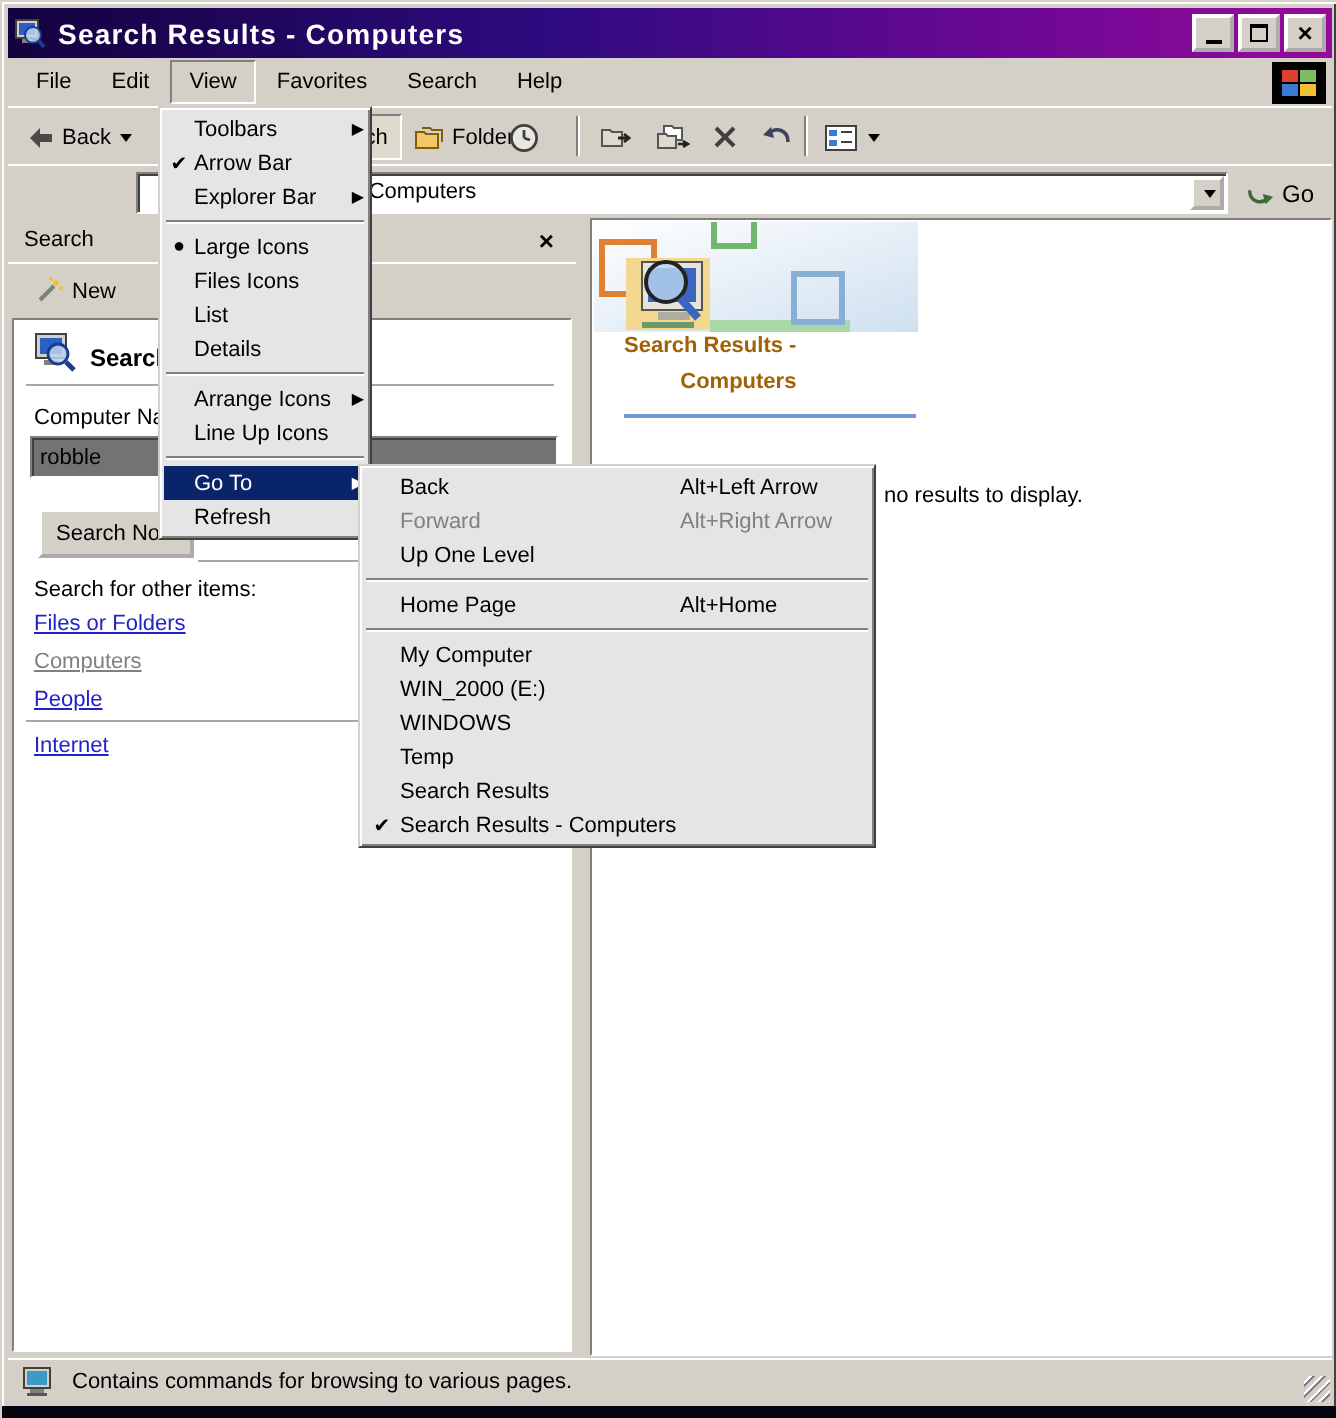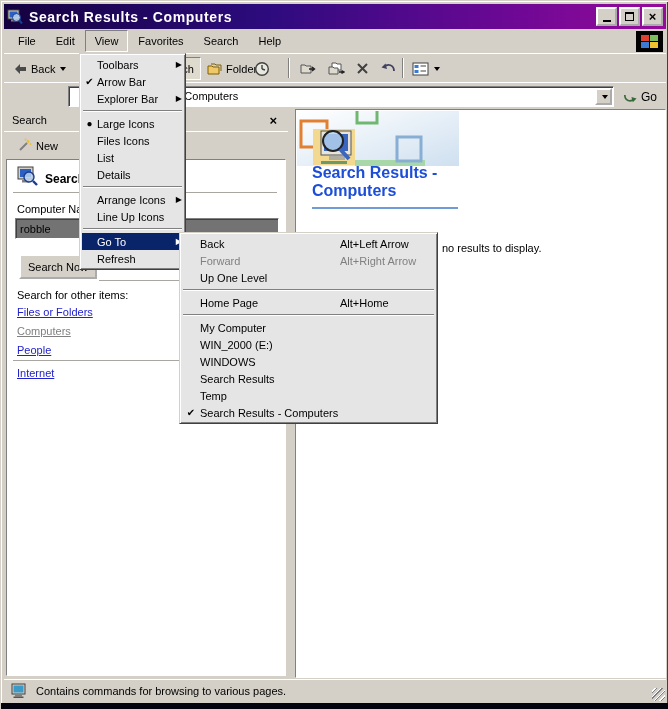--- a/index.html
+++ b/index.html
@@ -69,22 +69,22 @@
   .sp-heading { font-weight: bold; font-size: 12px; }
   .sp-input { position: absolute; background: #737373; border: 1px solid; border-color: #808080 #fff #fff #808080;
     box-shadow: inset 1px 1px 0 #404040; padding: 3px 4px; font-size: 11px; }
   .btn3d { background: #d4d0c8; border: 2px outset #fff; display: flex; align-items: center;
     justify-content: center; font-size: 11px; }
   .pane-link { color: #2222cc; text-decoration: underline; width: max-content; }
   .pane-link.disabled { color: #808080; }
   
   .right-pane { position: absolute; left: 294px; top: 108px; width: 371px; height: 569px;
     background: #fff; border: 1px solid; border-color: #808080 #fff #fff #808080; }
-  .rp-heading { position: absolute; left: 16px; top: 54px; font-weight: bold; font-size: 16px;
-    line-height: 18px; color: #1d4ed8; }
+  .rp-heading { position: absolute; left: 16px; top: 54px; font-weight: bold; font-size: 11px;
+    line-height: 18px; color: #a16207; text-align: right; }
   .rp-rule { position: absolute; left: 16px; top: 97px; width: 146px; height: 2px; background: #6f9cd6; }
   .rp-empty { position: absolute; left: 146px; top: 132px; font-size: 11px; }
   
   .statusbar { position: absolute; left: 3px; top: 678px; width: 662px; height: 23px;
     border-top: 1px solid #fff; display: flex; align-items: center; gap: 7px; padding-left: 7px; }
   .grip { position: absolute; right: 1px; bottom: 1px; width: 13px; height: 13px;
     background: repeating-linear-gradient(135deg, transparent 0 2px, #fff 2px 3px, #808080 3px 4px); }
   .screen-edge { position: absolute; left: 0; top: 702px; width: 668px; height: 7px; background: #04040e; }
   
   .menu-pop { position: absolute; background: #e5e5e5; padding: 2px;
@@ -405,26 +405,26 @@
         <span class="label">WIN_2000 (E:)</span>
         <span class="accel"></span>
       </div>
       <div class="menu-item">
         <span class="gutter"></span>
         <span class="label">WINDOWS</span>
         <span class="accel"></span>
       </div>
       <div class="menu-item">
         <span class="gutter"></span>
+        <span class="label">Temp</span>
+        <span class="accel"></span>
+      </div>
+      <div class="menu-item">
+        <span class="gutter"></span>
         <span class="label">Search Results</span>
-        <span class="accel"></span>
-      </div>
-      <div class="menu-item">
-        <span class="gutter"></span>
-        <span class="label">Temp</span>
         <span class="accel"></span>
       </div>
       <div class="menu-item">
         <span class="gutter">✔</span>
         <span class="label">Search Results - Computers</span>
         <span class="accel"></span>
       </div>
     </div>
 
 </div>

